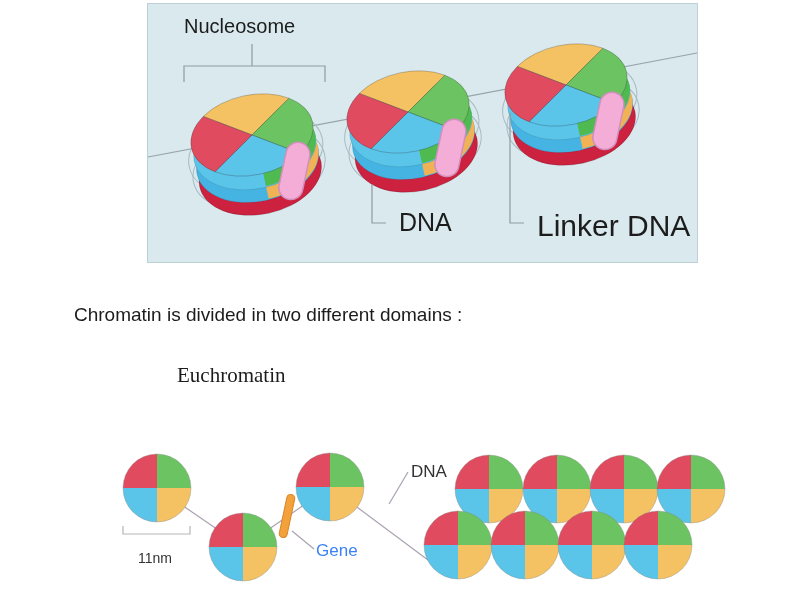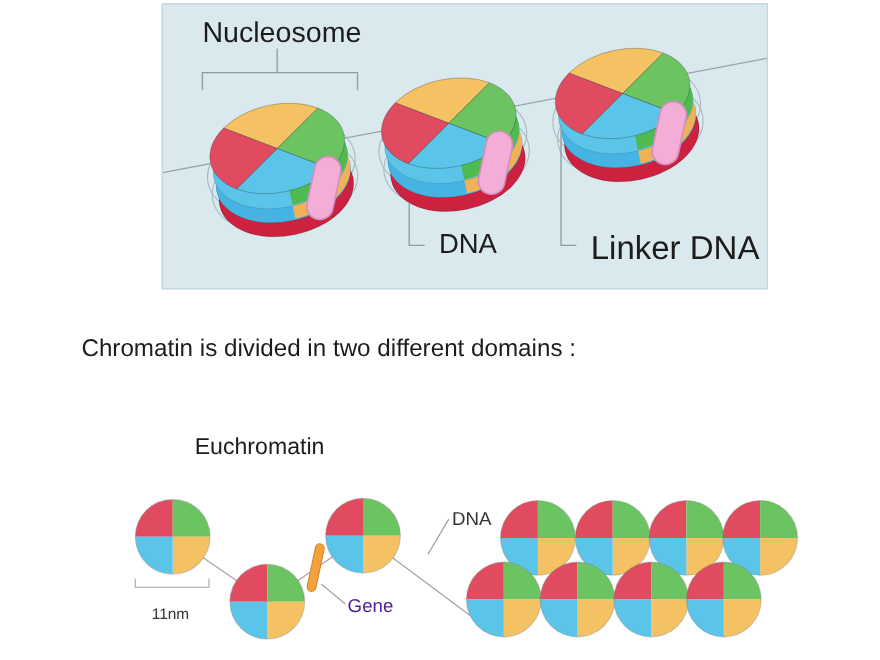--- a/index.html
+++ b/index.html
@@ -4,28 +4,28 @@
 <style>
   html,body{margin:0;padding:0;background:#fff;}
   body{width:800px;height:600px;position:relative;overflow:hidden;
        font-family:"Liberation Sans", sans-serif;color:#1c1c1c;}
   .stage{position:absolute;inset:0;width:800px;height:600px;}
   .panel{position:absolute;left:147px;top:3px;width:551px;height:260px;
          background:var(--c-panel-bg);border:1px solid var(--c-panel-border);
          box-sizing:border-box;}
   svg.gfx{position:absolute;left:0;top:0;width:800px;height:600px;}
   .lbl{position:absolute;white-space:nowrap;line-height:1.1;}
-  .lbl-nucleosome{left:184px;top:15px;font-size:26px;}
+  .lbl-nucleosome{left:184px;top:15px;font-size:20px;}
   .lbl-dna-top{left:399px;top:209px;font-size:25px;}
   .lbl-linkerdna{left:537px;top:209px;font-size:30px;}
-  .lbl-caption{left:74px;top:305px;font-size:22px;}
-  .lbl-euchromatin{left:177px;top:395px;font-size:21px;}
+  .lbl-caption{left:74px;top:305px;font-size:19px;}
+  .lbl-euchromatin{left:177px;top:364px;font-size:21px;font-family:Liberation Serif, serif;}
   .lbl-heterochromatin{left:484px;top:374px;font-size:21px;}
   .lbl-scale{left:138px;top:551px;font-size:14px;color:#333;text-align:right;}
-  .lbl-gene{left:316px;top:542px;font-size:17px;color:#4c1d95;}
+  .lbl-gene{left:316px;top:542px;font-size:17px;color:#3b82f6;}
   .lbl-dna-bottom{left:411px;top:463px;font-size:17px;color:#333;}
 </style>
 </head>
 <body>
 
 <div class="stage">
 
   <div class="panel"></div>
 
   <svg class="gfx" viewBox="0 0 800 600" xmlns="http://www.w3.org/2000/svg">

